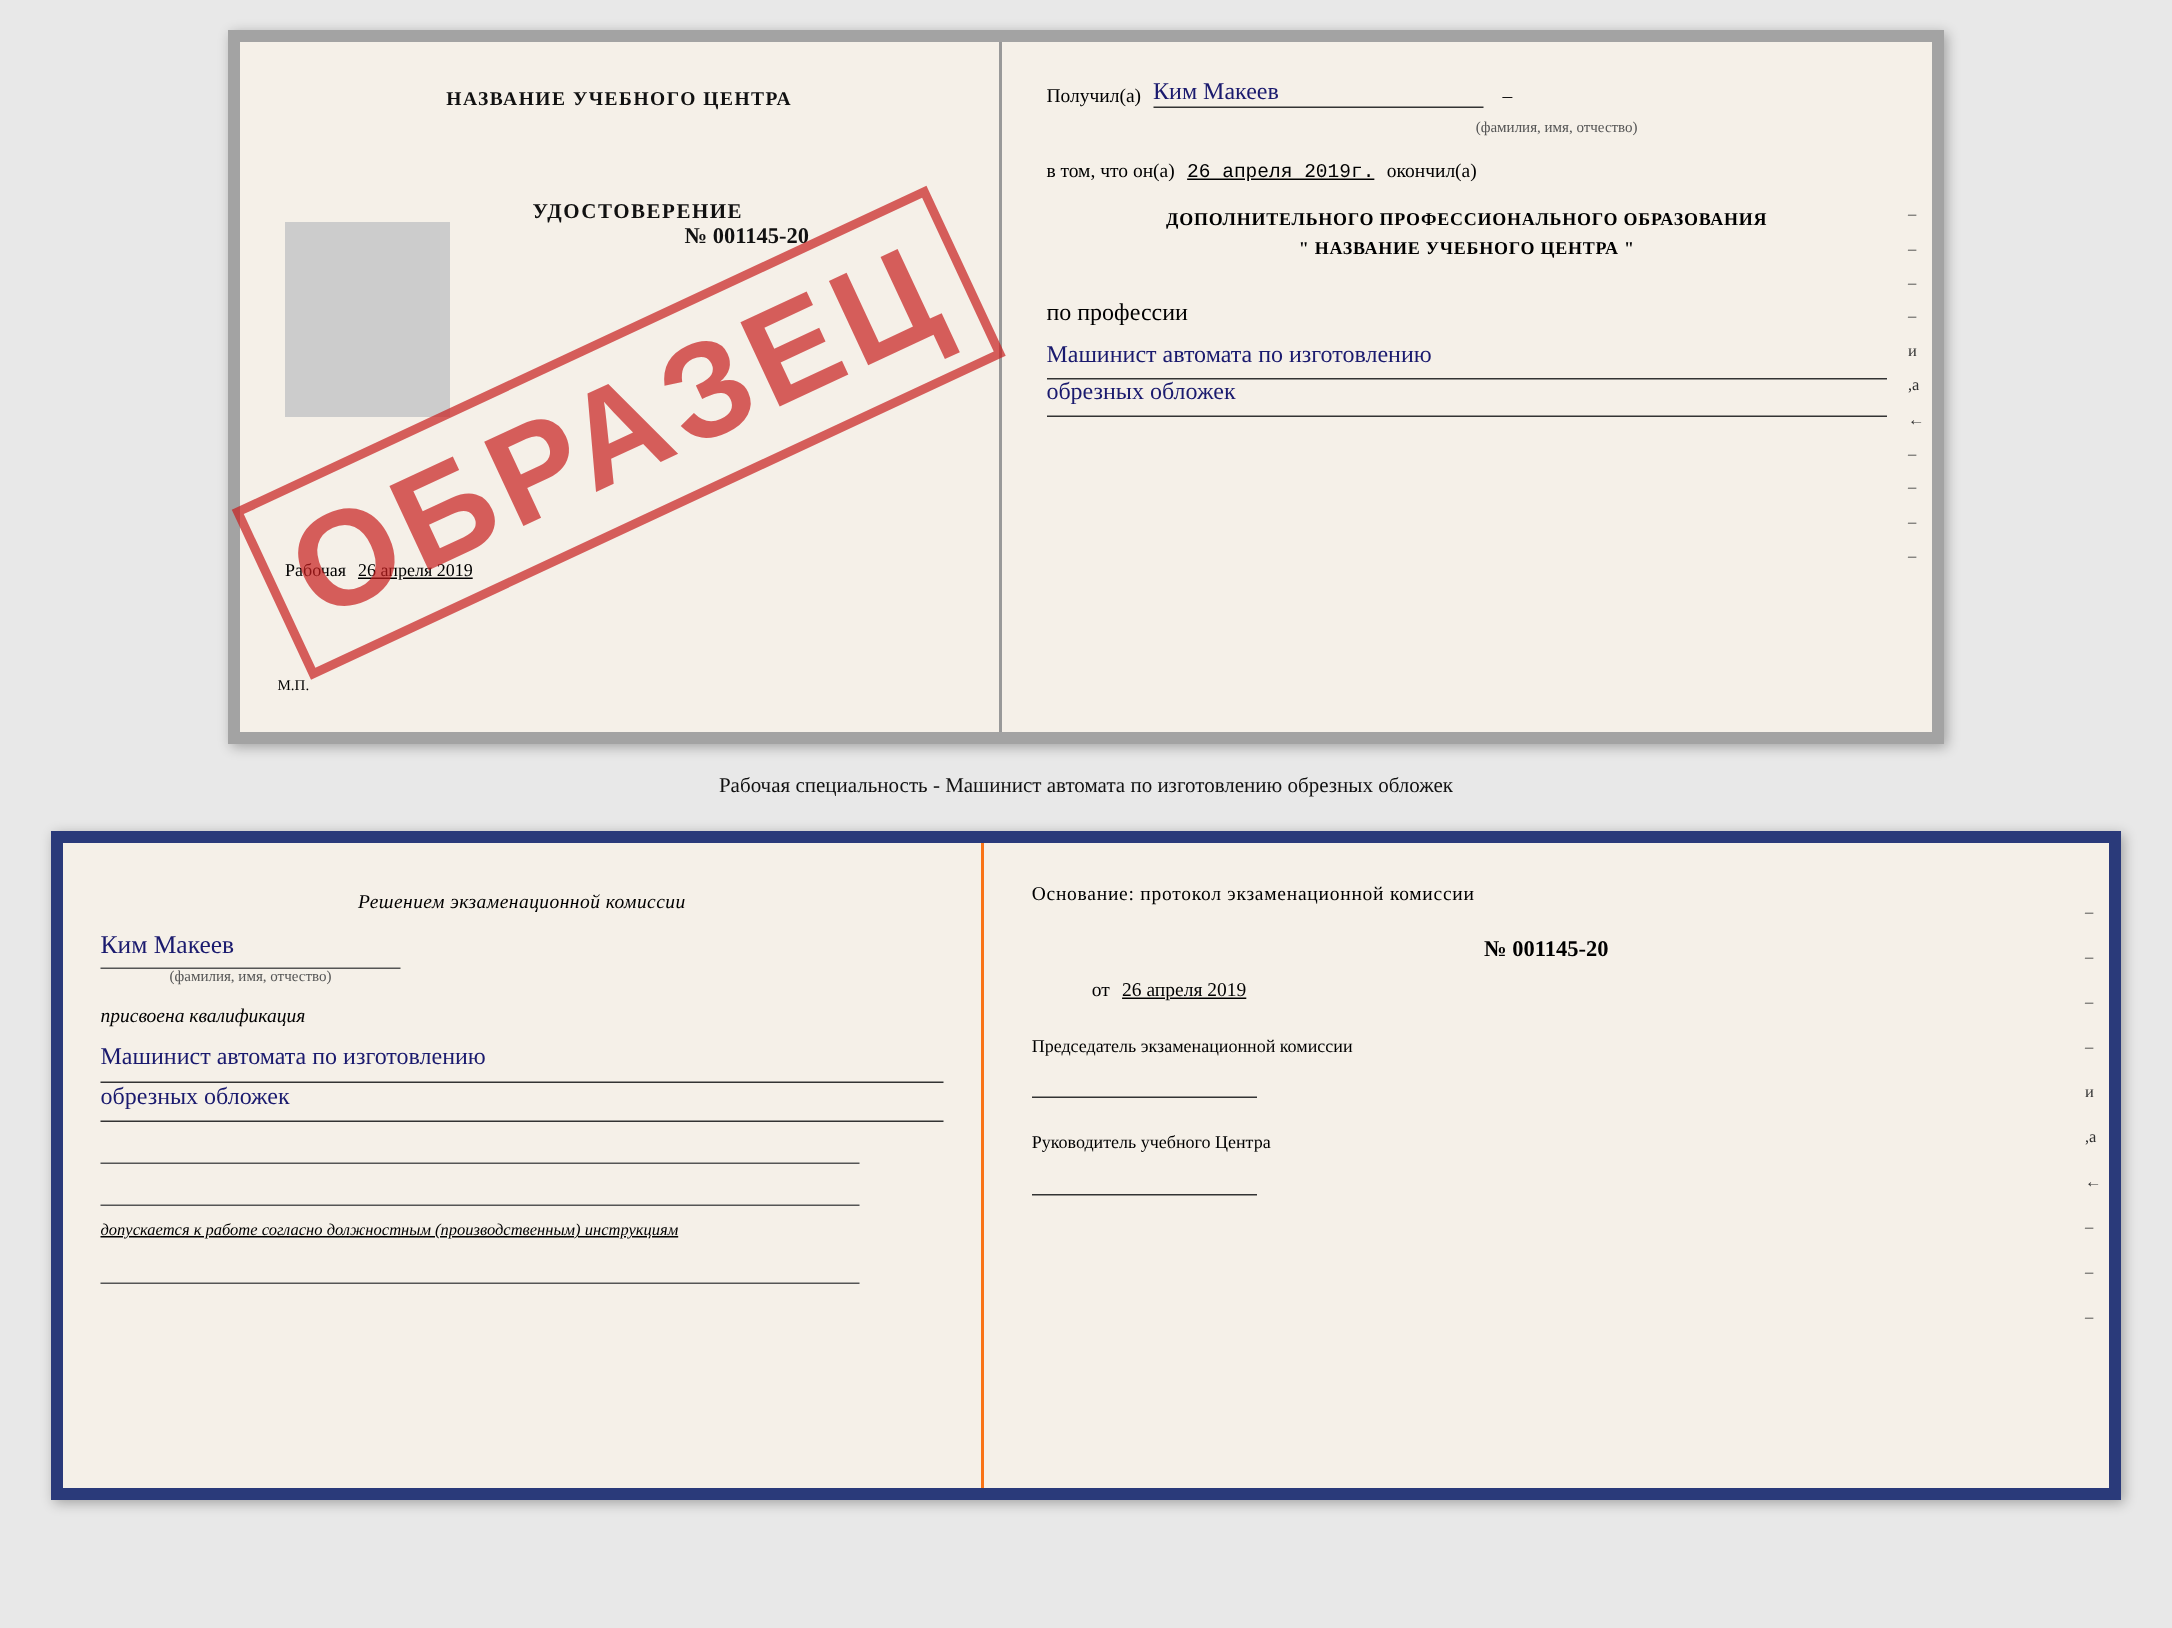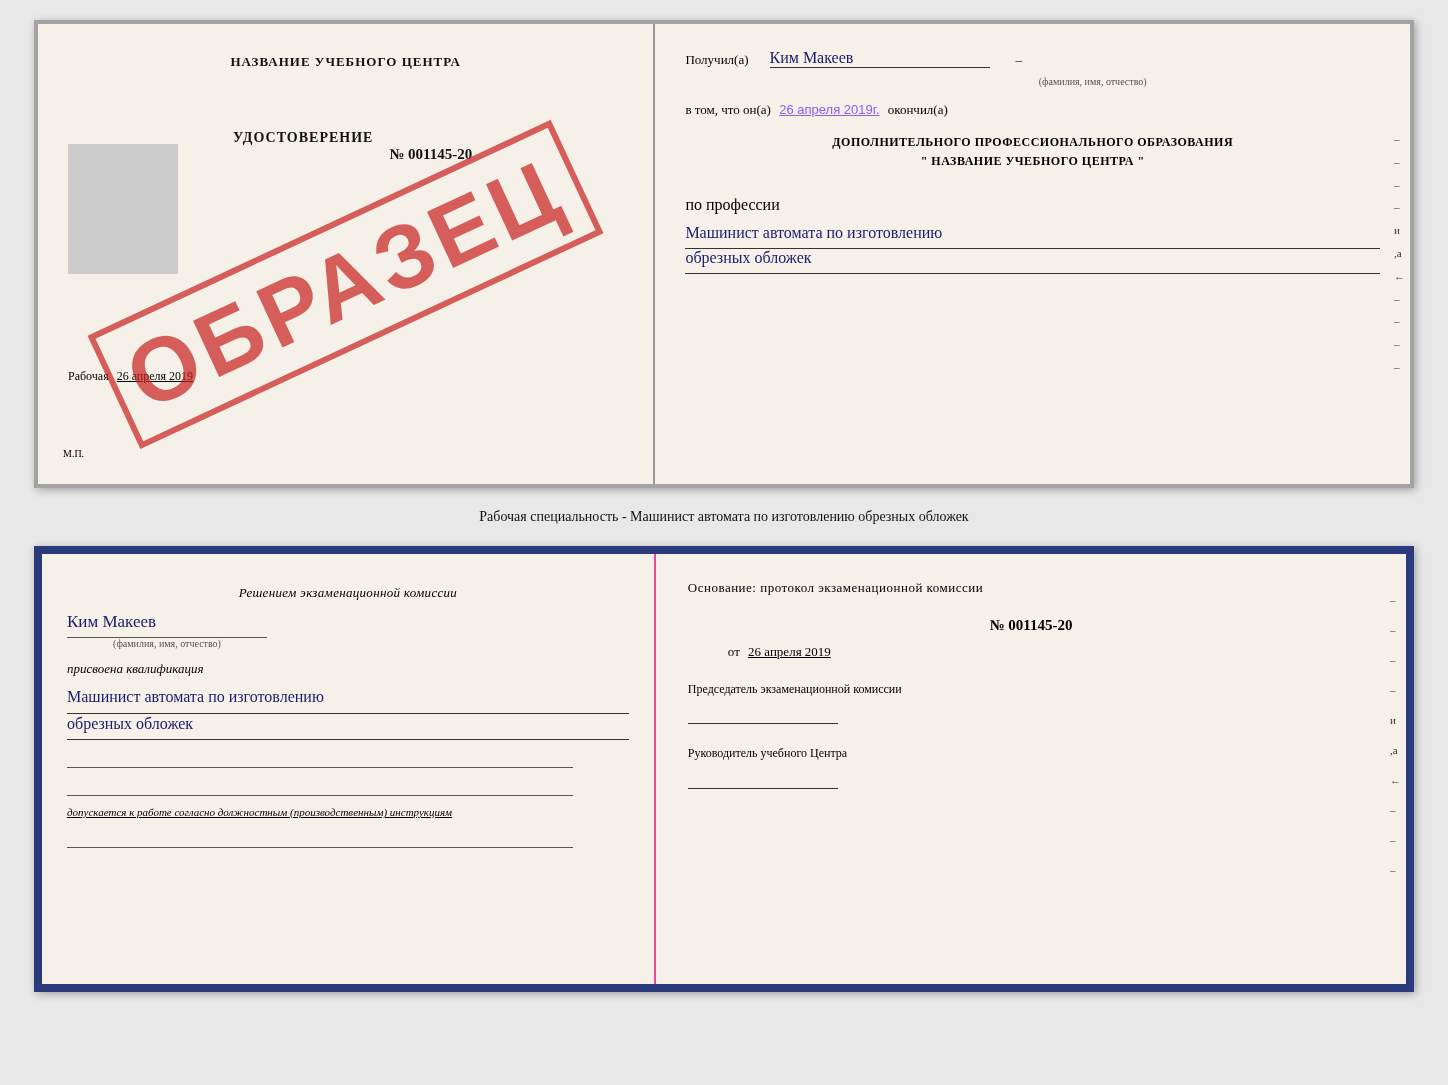--- a/index.html
+++ b/index.html
@@ -9,23 +9,23 @@
       width: 1448px;
       min-height: 1085px;
       display: flex;
       flex-direction: column;
       align-items: center;
       padding: 20px;
       gap: 16px;
     }
 
     .document-container {
-      width: 1380px;
-      background: #f5f0e8;
-      border: 4px solid #a3a3a3;
+      width: 1144px;
+      background: #f5f0e8;
+      border: 8px solid #a3a3a3;
       display: flex;
       position: relative;
       box-shadow: 2px 2px 8px rgba(0,0,0,0.3);
     }
 
     .doc-left {
       width: 45%;
       border-right: 2px solid #999;
       padding: 30px 25px;
       position: relative;
@@ -118,21 +118,21 @@
       font-family: Arial, sans-serif;
       text-transform: uppercase;
     }
 
     
     .received-line {
       font-size: 13px;
       margin-bottom: 8px;
       display: flex;
       align-items: flex-end;
-      gap: 16px;
+      gap: 3px;
     }
 
     .handwritten {
       font-family: 'Segoe Script', 'Comic Sans MS', cursive;
       font-size: 16px;
       color: #1a1a6e;
       border-bottom: 1px solid #333;
       min-width: 200px;
       display: inline-block;
     }
@@ -143,23 +143,23 @@
       text-align: center;
       display: block;
     }
 
     .date-line {
       font-size: 13px;
       margin: 15px 0 10px 0;
     }
 
     .handwritten-date {
-      font-family: Liberation Sans, sans-serif;
-      font-size: 13px;
-      color: #8b5cf6;
+      font-family: Liberation Mono, monospace;
+      font-size: 13px;
+      color: #000000;
       text-decoration: underline;
     }
 
     .org-block {
       margin: 15px 0;
       text-align: center;
       font-size: 12px;
       font-weight: bold;
       text-transform: uppercase;
       letter-spacing: 0.5px;
@@ -207,21 +207,21 @@
       width: 1380px;
       background: #f5f0e8;
       border: 8px solid #2a3a7a;
       display: flex;
       position: relative;
       box-shadow: 2px 2px 8px rgba(0,0,0,0.3);
     }
 
     .bottom-left {
       width: 45%;
-      border-right: 2px solid #ec4899;
+      border-right: 2px solid #f97316;
       padding: 30px 25px;
       background: #f5f0e8;
       min-height: 430px;
       position: relative;
     }
 
     .bottom-right {
       width: 55%;
       padding: 25px 32px;
       background: #f5f0e8;

